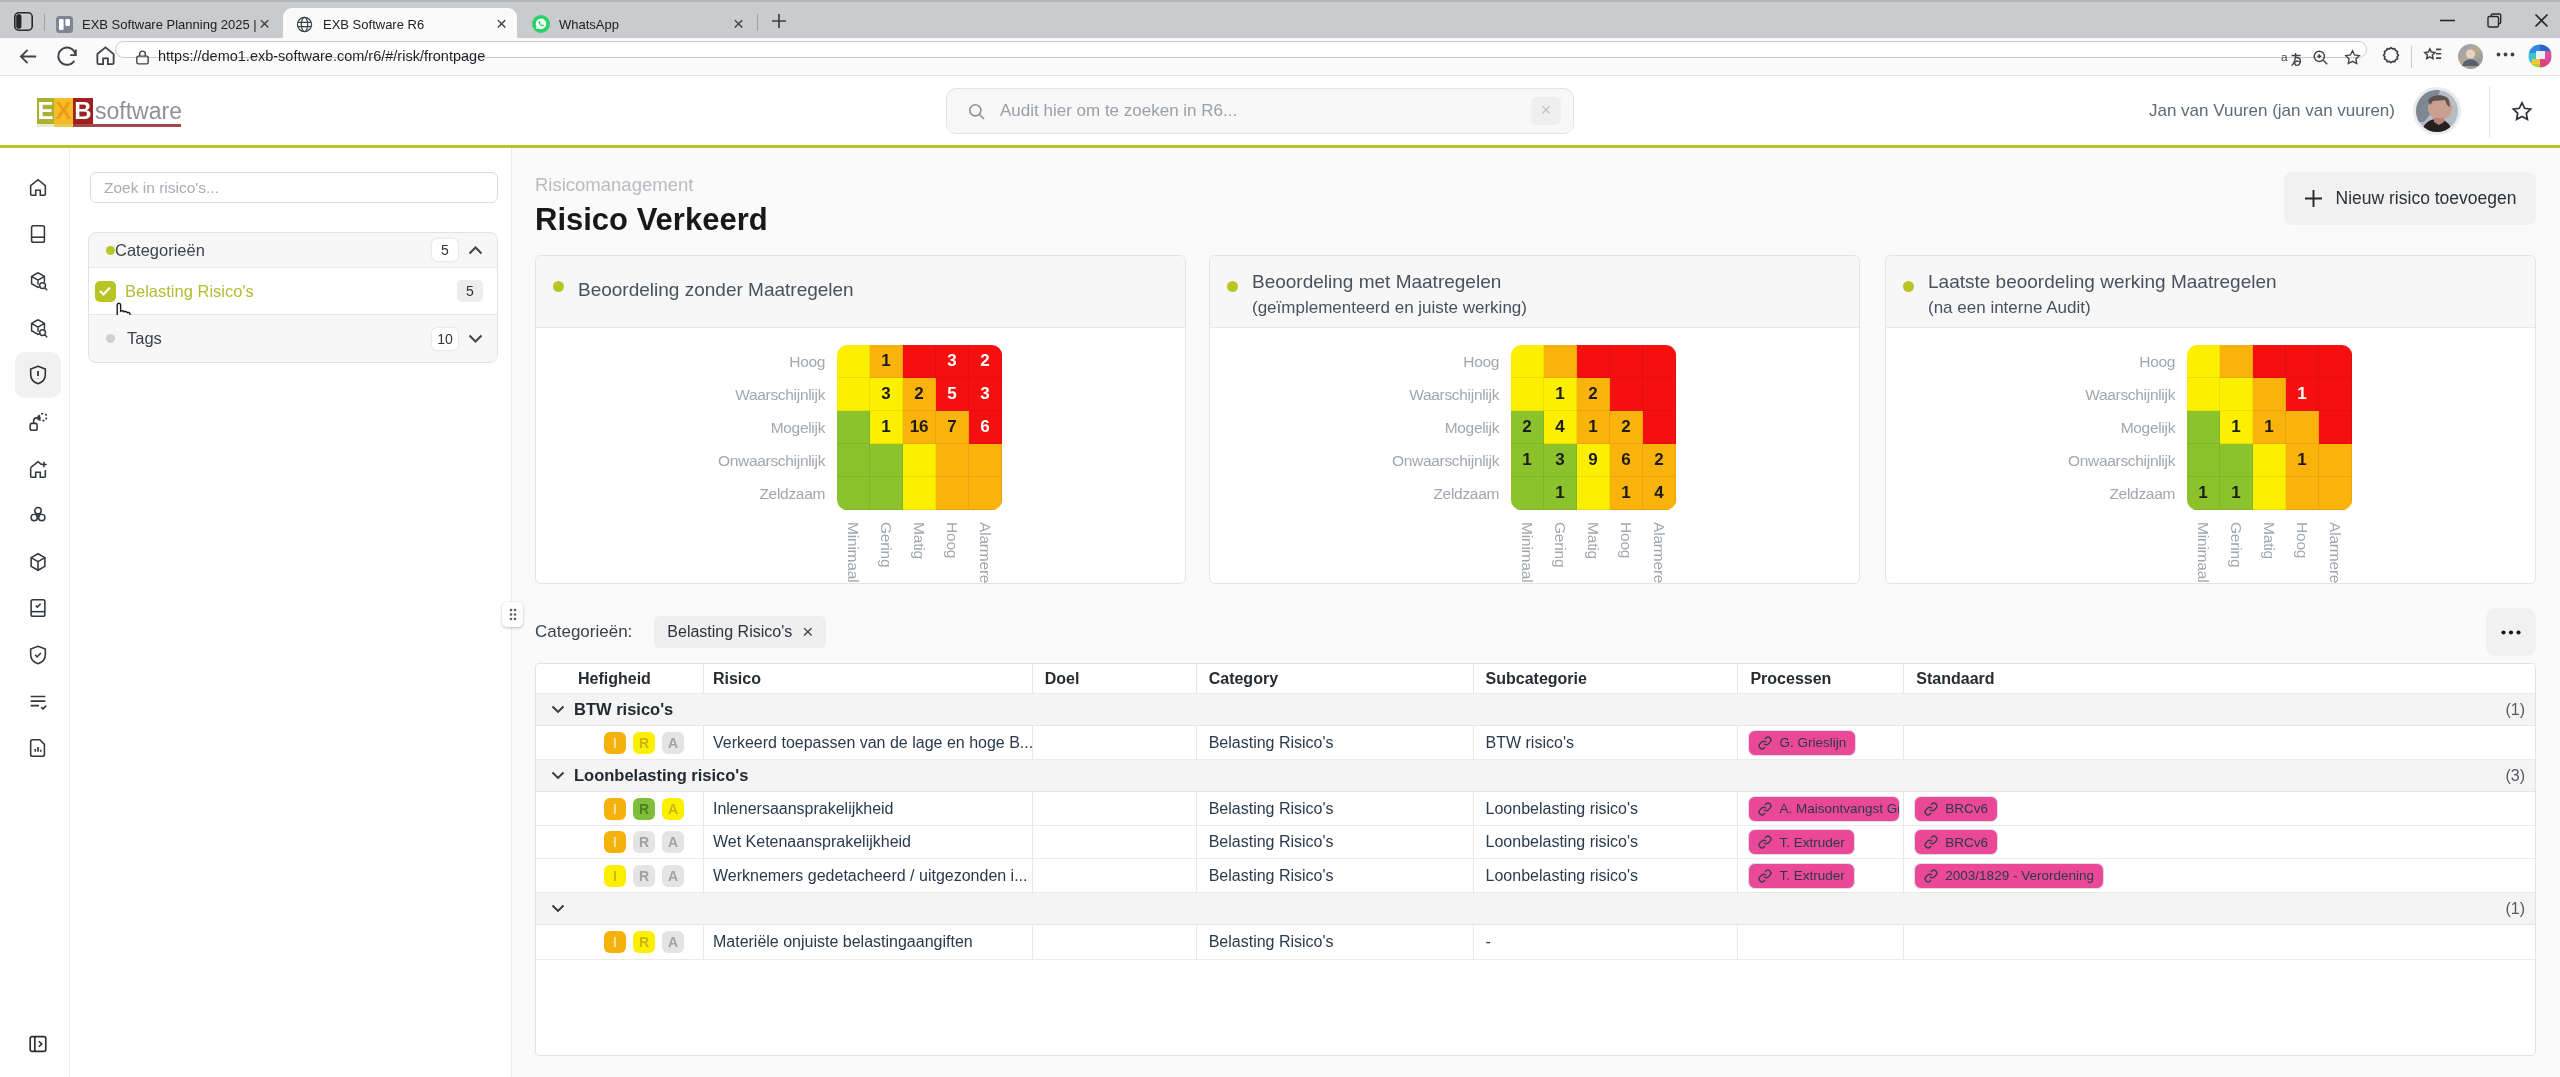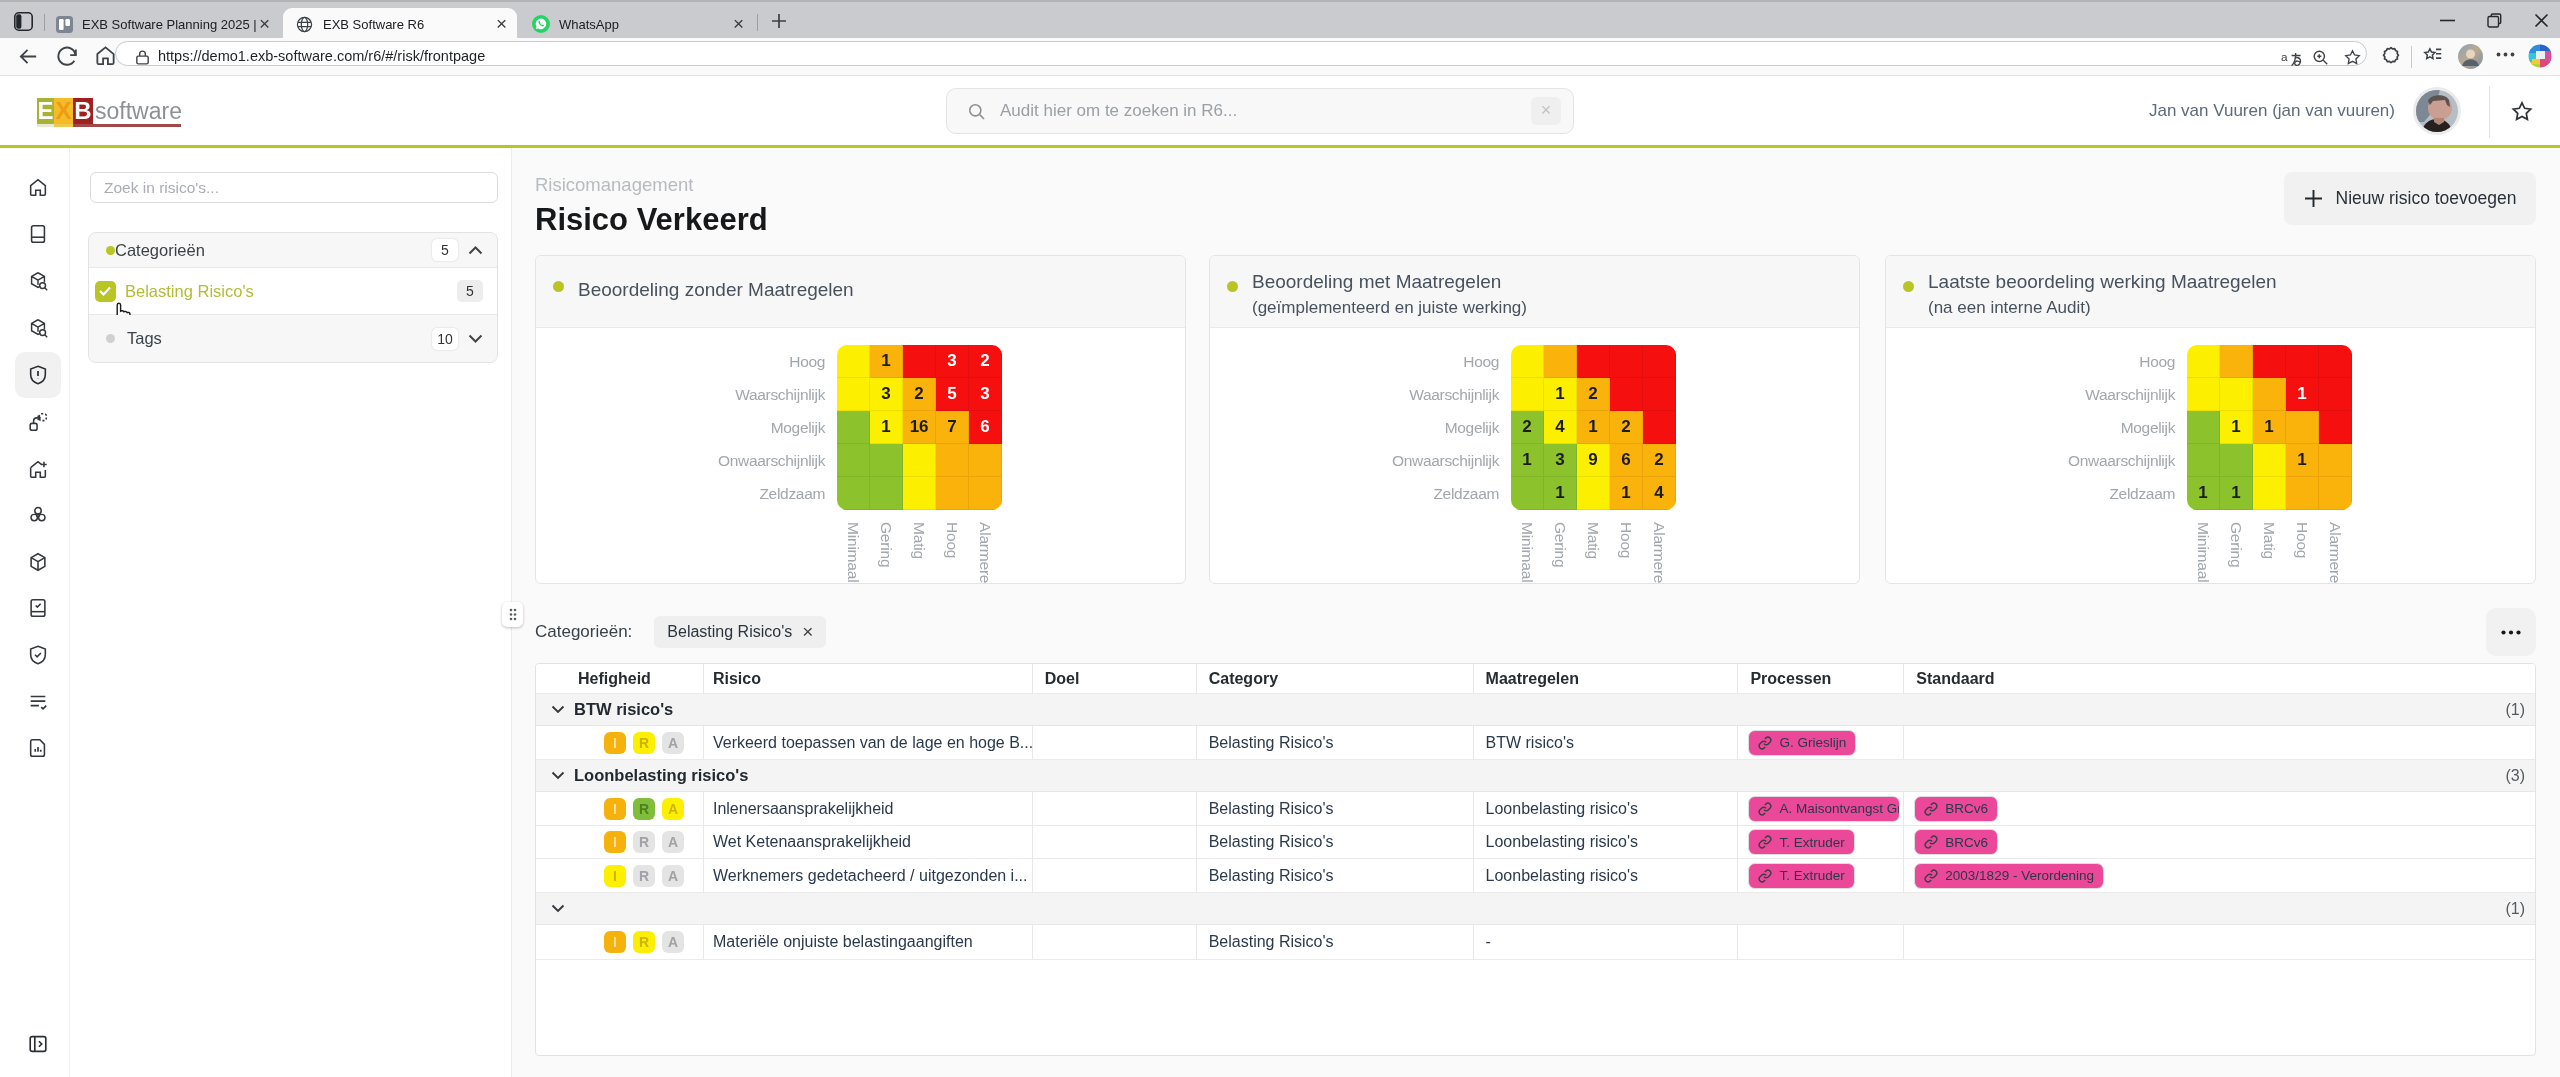--- a/index.html
+++ b/index.html
@@ -7,21 +7,21 @@
 .abs { position:absolute; }
 body { position:relative; }
 
 
 #tabbar { position:absolute; left:0; top:0; width:2560px; height:38px; background:#cacbce; border-top:2px solid #b3b4b6; }
 .tab { position:absolute; top:6px; height:32px; display:flex; align-items:center; font-size:13px; color:#202124; }
 .tab.active { background:#fafafa; border-radius:9px 9px 0 0; }
 .tabsep { position:absolute; top:12px; width:1px; height:17px; background:#9d9fa3; }
 .tclose { color:#3c4043; font-size:19px; margin-left:auto; }
 #toolbar { position:absolute; left:0; top:38px; width:2560px; height:38px; background:#fafafa; border-bottom:1px solid #e3e3e3; }
-#urlpill { position:absolute; left:115px; top:3px; width:2252px; height:25px; background:#fff; border:1px solid #c8cacd; border-radius:16px; }
+#urlpill { position:absolute; left:115px; top:3px; width:2252px; height:17px; background:#fff; border:1px solid #c8cacd; border-radius:16px; }
 .tbicon { position:absolute; top:7px; color:#454a4f; }
 
 
 #appheader { position:absolute; left:0; top:76px; width:2560px; height:72px; background:#fff; border-bottom:3px solid #b9c425; }
 #searchpill { position:absolute; left:946px; top:12px; width:628px; height:46px; background:#f8f8f8; border:1px solid #e4e4e4; border-radius:10px; display:flex; align-items:center; }
 
 
 #rail { position:absolute; left:0; top:148px; width:70px; height:929px; background:#fff; border-right:1px solid #efefef; }
 .ric { position:absolute; left:27px; width:22px; height:22px; }
 .ricbg { position:absolute; left:15px; width:46px; height:46px; background:#f1f1f2; border-radius:10px; }
@@ -523,21 +523,21 @@
         <circle cx="17.5" cy="2.5" r="2.1" fill="#17181a"></circle>
       </svg>
   </div>
 
   <div id="tablecard">
     <div class="trow" style="height:30px">
       <div class="th" style="width:168px;padding-left:42px">Hefigheid</div>
       <div class="th" style="width:329px;padding-left:9px">Risico</div>
       <div class="th" style="width:164px;padding-left:12px">Doel</div>
       <div class="th" style="width:277px;padding-left:12px">Category</div>
-      <div class="th" style="width:265px;padding-left:12px">Maatregelen</div>
+      <div class="th" style="width:265px;padding-left:12px">Subcategorie</div>
       <div class="th" style="width:166px;padding-left:12px">Processen</div>
       <div class="th" style="width:631px;padding-left:12px;border-right:none">Standaard</div>
     </div>
     <div class="tgroup">
       <svg class="chev" style="margin-left:15px" width="14" height="9" viewBox="0 0 14 9" fill="none" stroke="#33383d" stroke-width="1.9">
           <path d="M1.5 1.5L7 7l5.5-5.5"></path>
         </svg>
       <span class="gname">BTW risico's</span>
         <span class="gcount">(1)</span>
     </div>

